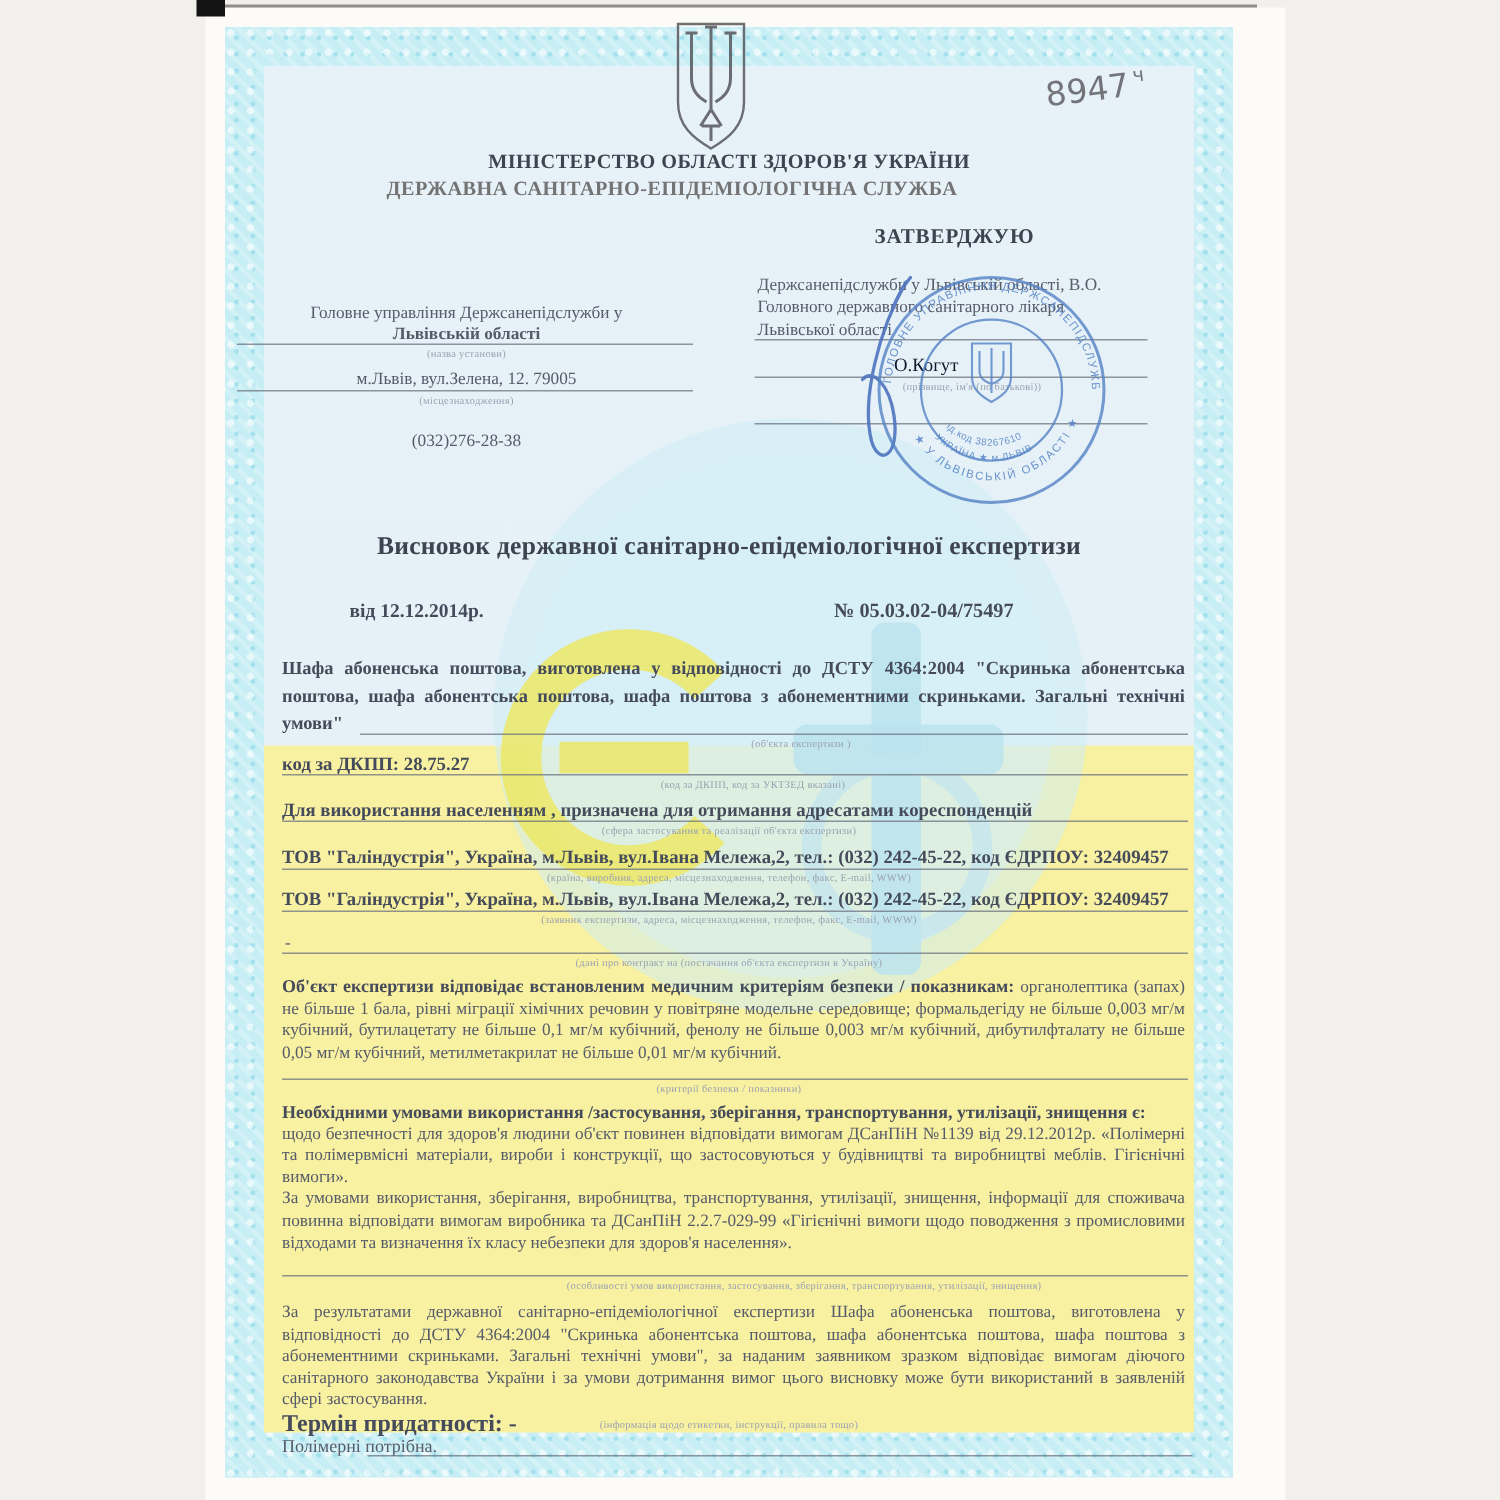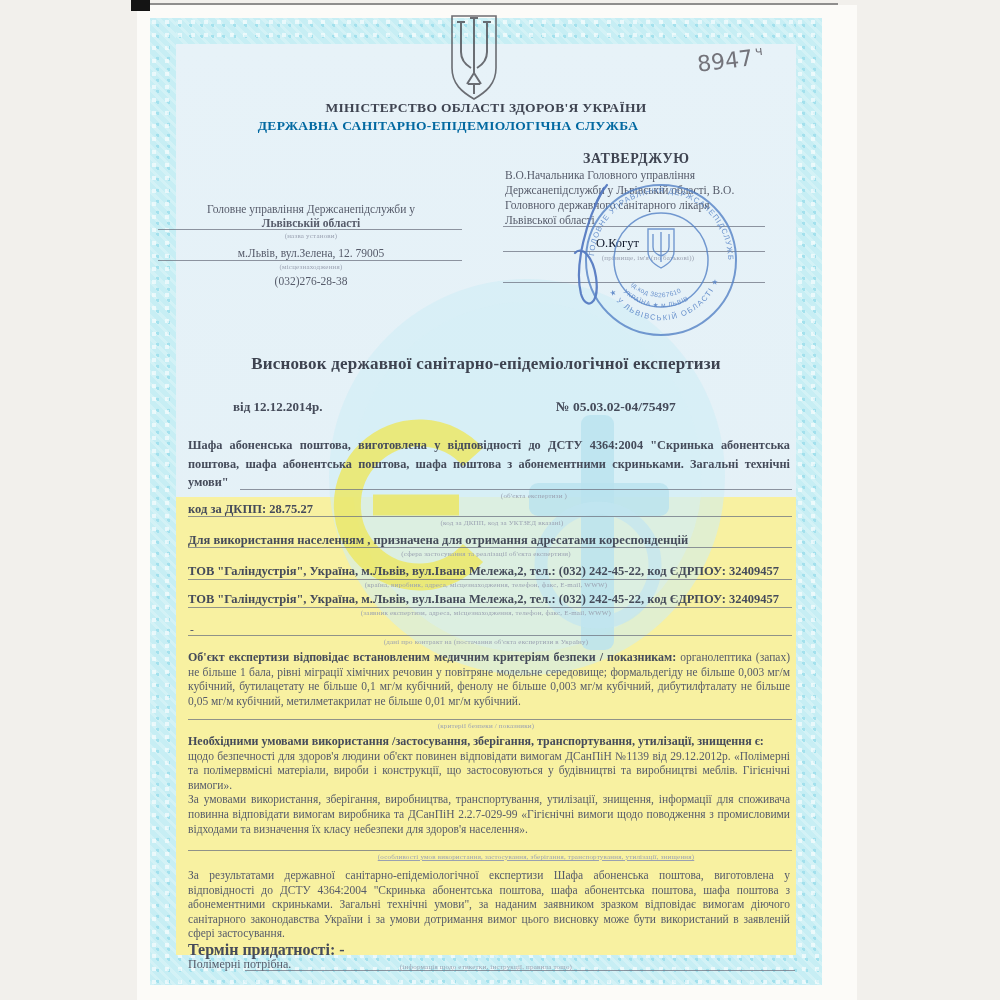--- a/index.html
+++ b/index.html
@@ -61,24 +61,23 @@
       <path d="M 9,9 h 8 M 35,9 h 8 M 22,5 h 8"></path>
       <path d="M 26,60 l -7,11 M 26,60 l 7,11 M 20,71 h 12 M 26,71 v 10"></path>
     </g>
   </svg>
 
   <div class="abs hand" style="left:697px;top:48px;font-size:22px;transform:rotate(-7deg);">
     <span>8947</span><span style="font-size:13px;position:relative;top:-9px;left:3px;">ч</span>
   </div>
 
   <div class="abs ctr b" style="left:176px;top:100px;width:620px;font-size:13.5px;color:#3f4451;letter-spacing:.3px;">МІНІСТЕРСТВО ОБЛАСТІ ЗДОРОВ'Я УКРАЇНИ</div>
-  <div class="abs ctr b" style="left:176px;top:118px;width:544px;font-size:13.5px;color:#0369a1;letter-spacing:.3px;">ДЕРЖАВНА САНІТАРНО-ЕПІДЕМІОЛОГІЧНА СЛУЖБА</div>
+  <div class="abs ctr b" style="left:176px;top:118px;width:544px;font-size:13.5px;color:#737373;letter-spacing:.3px;">ДЕРЖАВНА САНІТАРНО-ЕПІДЕМІОЛОГІЧНА СЛУЖБА</div>
 
   <div class="abs b" style="left:583px;top:151px;font-size:14px;letter-spacing:.6px;color:#3f4451;">ЗАТВЕРДЖУЮ</div>
-  <div class="abs t" style="left:505px;top:168px;width:300px;">В.О.Начальника Головного управління</div>
   <div class="abs t" style="left:505px;top:183px;width:300px;">Держсанепідслужби у Львівській області, В.О.</div>
   <div class="abs t" style="left:505px;top:198px;width:300px;">Головного державного санітарного лікаря</div>
   <div class="abs t" style="left:505px;top:213px;width:300px;">Львівської області</div>
   <div class="abs rule" style="left:503px;top:226px;width:262px;"></div>
   <div class="abs" style="left:596px;top:236px;font-size:12.5px;color:#0f172a;">О.Когут</div>
   <div class="abs rule" style="left:503px;top:251px;width:262px;"></div>
   <div class="abs cap" style="left:528px;top:254px;width:240px;">(прізвище, ім'я (по батькові))</div>
   <div class="abs rule" style="left:503px;top:282px;width:262px;"></div>
 
   <svg class="abs" style="left:560px;top:182px;" width="70" height="140" viewBox="0 0 70 140">
@@ -109,21 +108,21 @@
     </g>
   </svg>
 
   <div class="abs ctr t" style="left:160px;top:202px;width:302px;">Головне управління Держсанепідслужби у</div>
   <div class="abs ctr t" style="left:160px;top:216px;width:302px;font-weight:bold;">Львівській області</div>
   <div class="abs rule" style="left:158px;top:229px;width:304px;"></div>
   <div class="abs cap" style="left:160px;top:232px;width:302px;">(назва установи)</div>
   <div class="abs ctr t" style="left:160px;top:246px;width:302px;">м.Львів, вул.Зелена, 12. 79005</div>
   <div class="abs rule" style="left:158px;top:260px;width:304px;"></div>
   <div class="abs cap" style="left:160px;top:263px;width:302px;">(місцезнаходження)</div>
-  <div class="abs ctr t" style="left:160px;top:274px;width:302px;text-align:center;">(032)276-28-38</div>
+  <div class="abs ctr t" style="left:160px;top:287px;width:302px;text-align:center;">(032)276-28-38</div>
 
   <div class="abs ctr b" style="left:176px;top:354px;width:620px;font-size:17px;color:#3e4350;letter-spacing:.2px;">Висновок державної санітарно-епідеміологічної експертизи</div>
   <div class="abs b" style="left:233px;top:399px;font-size:13px;">від 12.12.2014р.</div>
   <div class="abs b" style="left:556px;top:399px;font-size:13.5px;">№ 05.03.02-04/75497</div>
 
   <div class="abs just b" style="left:188px;top:436px;width:602px;font-size:12.3px;line-height:18.5px;">Шафа абоненська поштова, виготовлена у відповідності до ДСТУ 4364:2004 "Скринька абонентська поштова, шафа абонентська поштова, шафа поштова з абонементними скриньками. Загальні технічні умови"</div>
   <div class="abs rule" style="left:240px;top:489px;width:552px;"></div>
   <div class="abs cap" style="left:176px;top:492px;width:620px;margin-left:48px;">(об'єкта експертизи )</div>
 
   <div class="abs entry" style="left:188px;top:502px;">код за ДКПП: 28.75.27</div>
@@ -152,22 +151,22 @@
   </div>
   <div class="abs rule" style="left:188px;top:719px;width:604px;"></div>
   <div class="abs cap" style="left:176px;top:722px;width:620px;">(критерії безпеки / показники)</div>
 
   <div class="abs just t" style="left:188px;top:734px;width:602px;">
     <div class="b" style="font-size:12px;">Необхідними умовами  використання /застосування, зберігання, транспортування, утилізації, знищення є:</div>
     <div>щодо безпечності для здоров'я людини об'єкт повинен відповідати вимогам ДСанПіН  №1139 від 29.12.2012р. «Полімерні та полімервмісні матеріали, вироби і конструкції, що застосовуються у будівництві та виробництві меблів. Гігієнічні вимоги».</div>
     <div>За умовами використання, зберігання, виробництва, транспортування, утилізації, знищення, інформації для споживача повинна відповідати вимогам виробника та ДСанПіН 2.2.7-029-99 «Гігієнічні вимоги щодо поводження з промисловими відходами та визначення їх класу небезпеки для здоров'я населення».</div>
   </div>
   <div class="abs rule" style="left:188px;top:850px;width:604px;"></div>
-  <div class="abs cap" style="left:176px;top:853px;width:720px;text-decoration:underline;">(особливості умов використання,  застосування, зберігання, транспортування, утилізації, знищення)</div>
+  <div class="abs cap" style="left:176px;top:853px;width:720px;">(особливості умов використання,  застосування, зберігання, транспортування, утилізації, знищення)</div>
 
   <div class="abs just t" style="left:188px;top:868px;width:602px;">За результатами державної санітарно-епідеміологічної експертизи Шафа абоненська поштова, виготовлена у відповідності до ДСТУ 4364:2004 "Скринька абонентська поштова, шафа абонентська поштова, шафа поштова з абонементними скриньками. Загальні технічні умови",  за наданим заявником зразком відповідає вимогам діючого санітарного законодавства України і за умови дотримання вимог цього висновку  може бути використаний в заявленій сфері застосування.</div>
 
   <div class="abs b" style="left:188px;top:941px;font-size:16px;">Термін придатності: -</div>
   <div class="abs t" style="left:188px;top:957px;font-size:12px;">Полімерні потрібна.</div>
   <div class="abs rule" style="left:245px;top:970px;width:550px;"></div>
-  <div class="abs cap" style="left:176px;top:946px;width:620px;margin-top:17px;">(інформація щодо етикетки, інструкції, правила тощо)</div>
+  <div class="abs cap" style="left:176px;top:946px;width:620px;">(інформація щодо етикетки, інструкції, правила тощо)</div>
 
 </div>
 
 </body></html>

